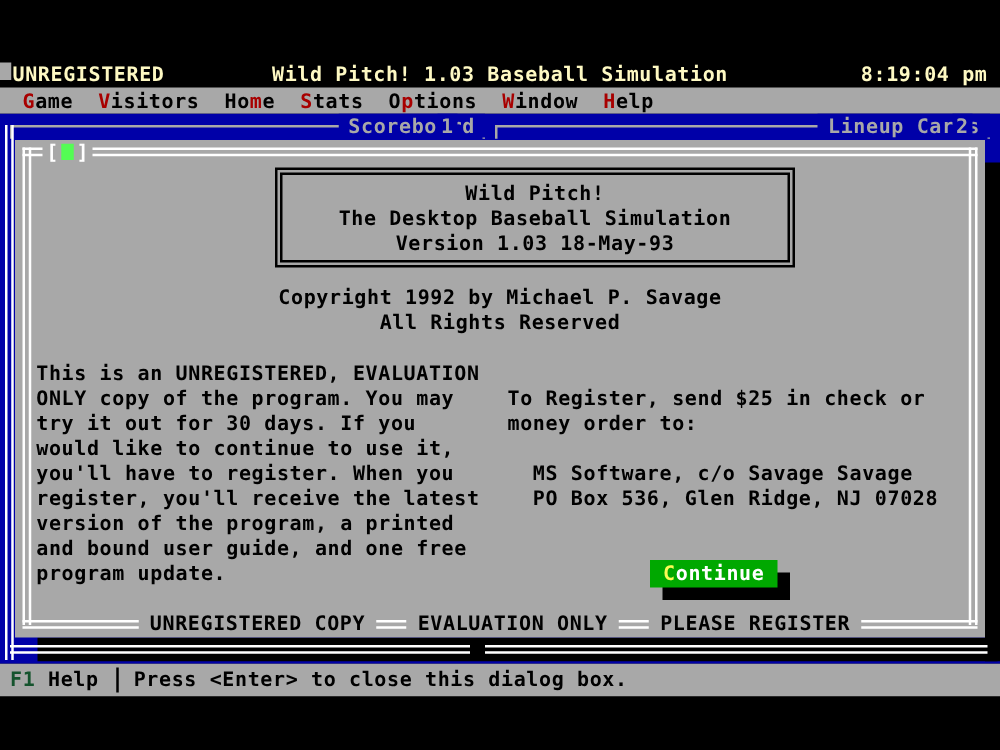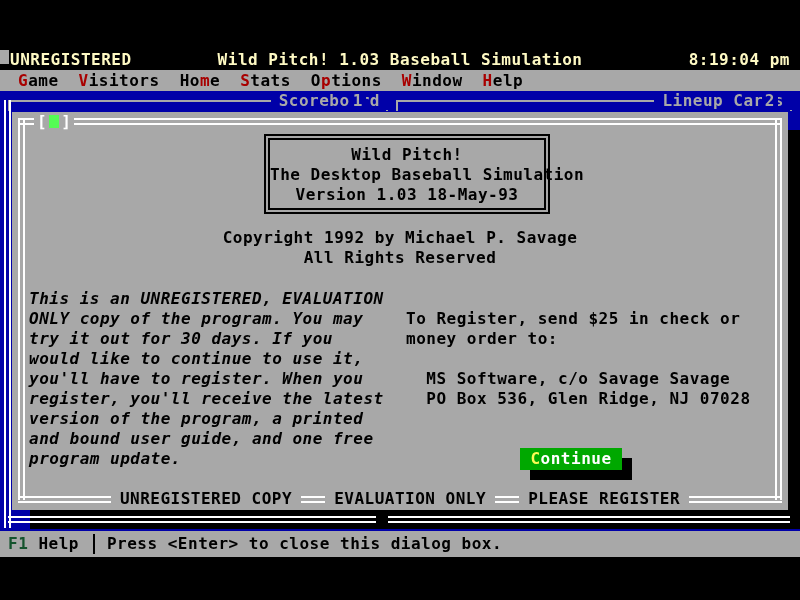--- a/index.html
+++ b/index.html
@@ -47,26 +47,26 @@
   
   .dialog { position:absolute; left:12px; top:21px; width:776px; height:398px; background:#a8a8a8; z-index:4; color:#000; }
   .dlg-border-top   { position:absolute; top:6px; left:6px; right:6px; }
   .dlg-border-left  { position:absolute; top:6px; bottom:10px; left:6px; }
   .dlg-border-right { position:absolute; top:6px; bottom:10px; right:6px; }
   .dlg-titlerow { position:absolute; top:0; left:0; right:0; height:20px; text-align:center; z-index:2; }
   .dlg-title { background:#a8a8a8; color:#fff; padding:0 9px; }
   .dlg-close { position:absolute; left:22px; top:0; background:#a8a8a8; color:#fff; padding:0 3px; cursor:default; z-index:3; }
   .dlg-close .sq { display:inline-block; width:10px; height:13px; background:#54fc54; margin:0 2px; vertical-align:-1px; }
 
-  .about-box { position:absolute; left:208px; top:22px; width:286px; height:80px;
-               border:6px double #000; text-align:center; padding-top:5px;margin-left:44px; }
+  .about-box { position:absolute; left:208px; top:22px; width:416px; height:80px;
+               border:6px double #000; text-align:center; padding-top:5px; }
   .copyright { position:absolute; top:116px; left:0; right:0; text-align:center; }
 
   .col { position:absolute; }
-  .col-left  { left:17px;  top:177px; width:366px;font-style:italic; }
+  .col-left  { left:17px;  top:177px; width:366px; }
   .col-right { left:394px; top:197px; width:380px; }
   .tline { height:20px; white-space:pre; }
 
   .btn-wrap { position:absolute; left:508px; top:336px; width:114px; height:33px; }
   .btn-shadow { position:absolute; left:10px; top:10px; width:102px; height:22px; background:#000; }
   .continue-btn { position:absolute; left:0; top:0; width:102px; height:22px; background:#00a800;
                   color:#fff; text-align:center; line-height:21px; cursor:default; }
   .continue-btn .hotkey { color:#fcfc54; }
 
   .dlg-footer { position:absolute; bottom:0; left:6px; right:6px; height:22px;

